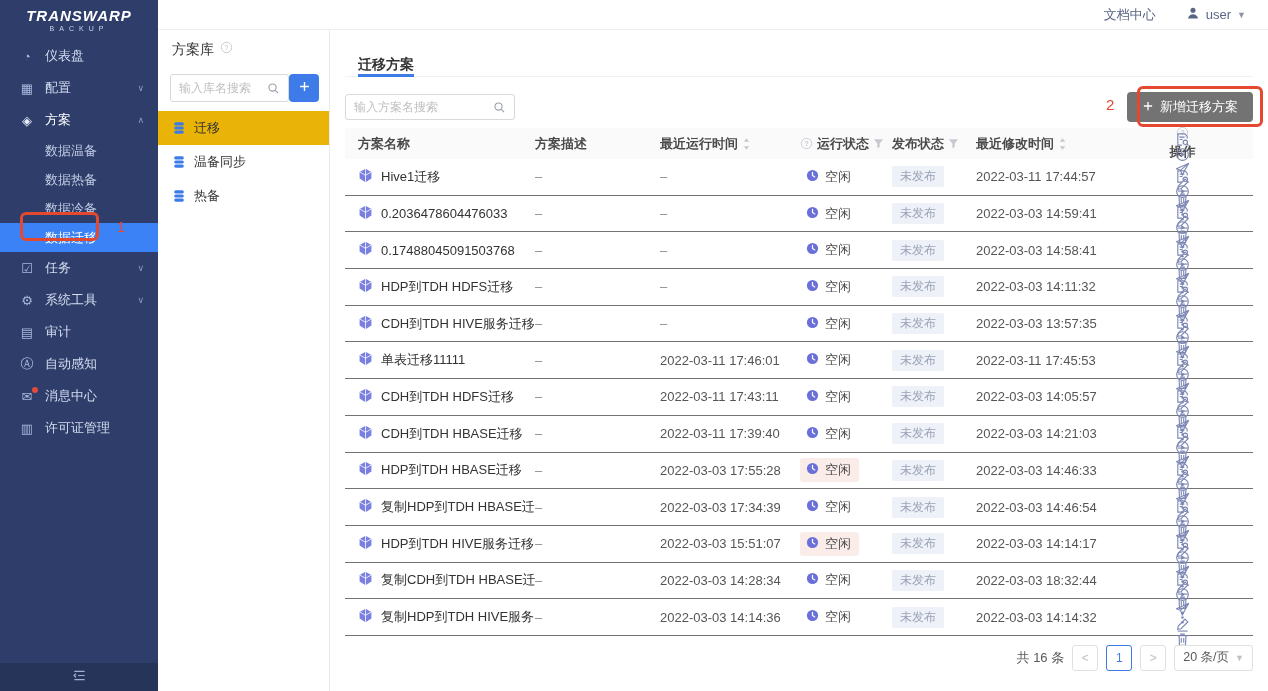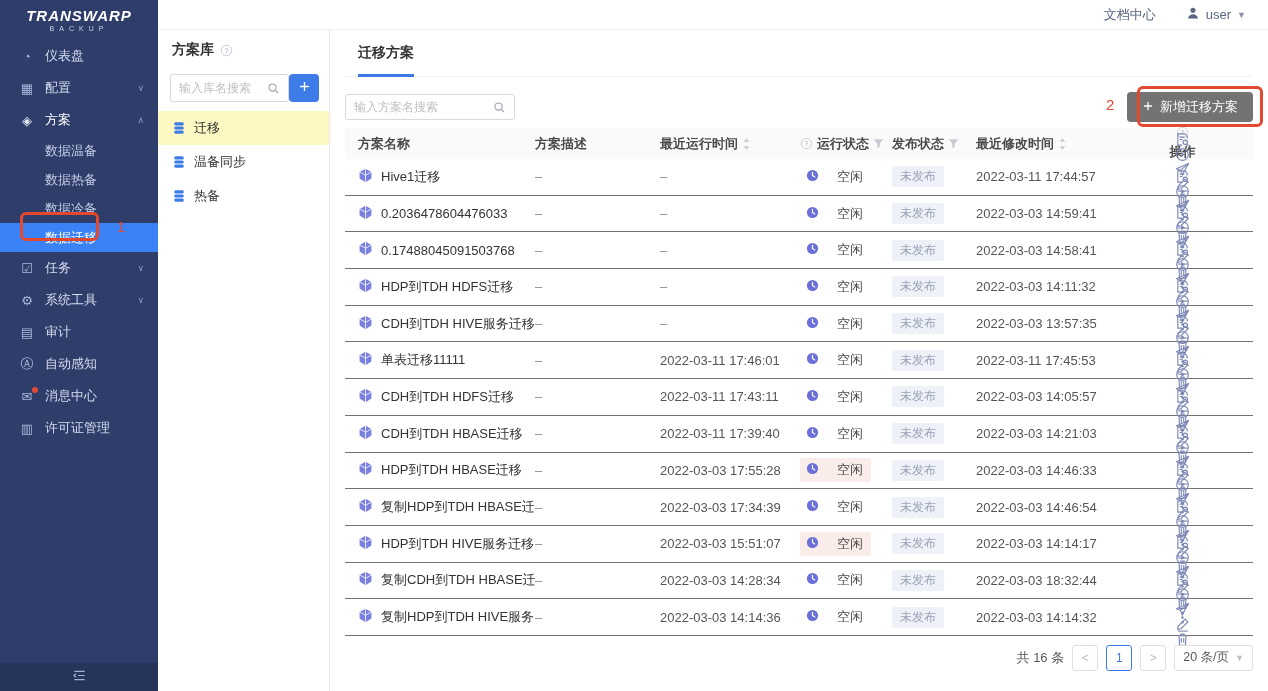--- a/index.html
+++ b/index.html
@@ -37,42 +37,42 @@
             display:flex; align-items:center; justify-content:flex-end;
             gap:30px; padding-right:22px; font-size:13px; color:#5a6584; }
   .doc-link { cursor:pointer; }
   .user-menu { display:flex; align-items:center; gap:6px; cursor:pointer; color:#5a6584; }
   .user-menu .caret { font-size:9px; color:#8b93ab; }
   .content { flex:1; display:flex; min-height:0; }
 
   
   .library { width:172px; flex:0 0 172px; border-right:1px solid #e8eaee;
              padding-top:11px; background:#fff; }
-  .lib-title { display:flex; align-items:center; gap:6px; padding:0 14px;
-               font-size:14px; font-weight:bold; color:#333; }
+  .lib-title { display:flex; align-items:flex-start; gap:6px; padding:0 14px;
+               font-size:14px; font-weight:normal; color:#333; }
   .help { color:#c2c6cf; display:inline-flex; }
   .lib-search-row { display:flex; gap:0; padding:15px 10px 9px 12px; align-items:center; }
   .search-box { display:flex; align-items:center; border:1px solid #d9d9d9;
                 border-radius:3px; height:28px; padding:0 8px; background:#fff; flex:1; }
   .search-box input { border:none; outline:none; width:100%; font-size:12px;
                       font-family:inherit; color:#333; }
   .search-box input::placeholder { color:#bfbfbf; }
   .search-box .icon { color:#9aa0ab; flex:0 0 auto; display:inline-flex; }
   .add-sq-btn { width:30px; height:28px; background:#3d7be8; border:none; border-radius:4px;
                 color:#fff; display:flex; align-items:center; justify-content:center; cursor:pointer; }
   .lib-item { height:34px; display:flex; align-items:center; gap:8px; padding:0 14px;
               font-size:13px; color:#333; cursor:pointer; }
-  .lib-item.selected { background:#fef9c3; }
+  .lib-item.selected { background:#eab308; }
   .lib-item .icon { color:#3b7ce8; display:inline-flex; }
 
   
   .main { flex:1; padding:0 15px; display:flex; flex-direction:column; min-width:0; }
   .tabbar { height:47px; border-bottom:1px solid #f0f1f3; display:flex;
             align-items:flex-end; padding-left:13px; }
-  .tab { font-size:14px; font-weight:bold; color:#333; padding-bottom:12px;
+  .tab { font-size:14px; font-weight:bold; color:#333; 
          border-bottom:3px solid #3d7be8; margin-bottom:-1px; cursor:pointer; }
   .toolbar { margin-top:15px; display:flex; justify-content:space-between; align-items:center; }
   .toolbar .search-box { width:170px; flex:0 0 170px; height:26px; }
   .primary-btn { height:30px; background:#737373; color:#fff; border:none; border-radius:4px;
                  padding:0 15px; font-size:13px; font-family:inherit; display:flex;
                  align-items:center; gap:6px; cursor:pointer; }
 
   
   .table { margin-top:6px; }
   .thead { display:flex; align-items:center; height:31px; background:#fafafa;
@@ -86,21 +86,21 @@
   .c5 { width:144px; }
   .c6 { width:133px;flex-direction:column; }
   .sort { display:inline-flex; flex-direction:column; line-height:0; }
   .filt { display:inline-flex; color:#c6c9d2; }
   .tr { display:flex; align-items:center; height:36.7px; border-bottom:1px solid #737373;
         font-size:13px; }
   .plan-name { display:flex; align-items:center; gap:8px; color:#333; cursor:pointer;
                white-space:nowrap; overflow:hidden; }
   .dash { color:#8c8c8c; }
   .time { color:#555; white-space:nowrap; }
-  .run-badge { display:inline-flex; align-items:center; gap:18px; padding:3px 8px 3px 6px;
+  .run-badge { display:inline-flex; align-items:center; gap:6px; padding:3px 8px 3px 6px;
                border-radius:3px; color:#4a4a4a; }
   .run-badge.hl { background:#faece8; }
   .pub-badge { background:#eef1f7; color:#9aa3b8; font-size:12px; padding:2px 8px;
                border-radius:2px; }
   .actions { gap:0; }
   .act { color:#7b86b3; display:inline-flex; padding:0 5px; cursor:pointer; }
 
   
   .pagination { display:flex; justify-content:flex-end; align-items:center; gap:8px;
                 margin-top:9px; font-size:13px; color:#595959; }

